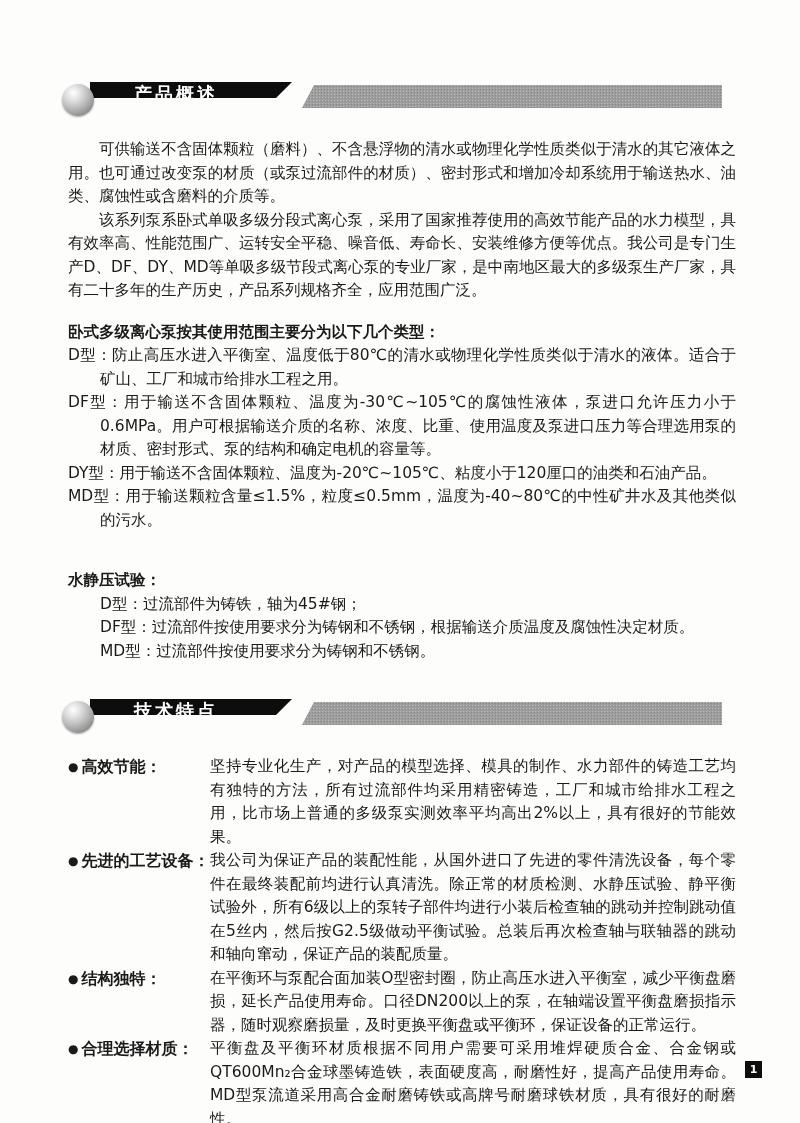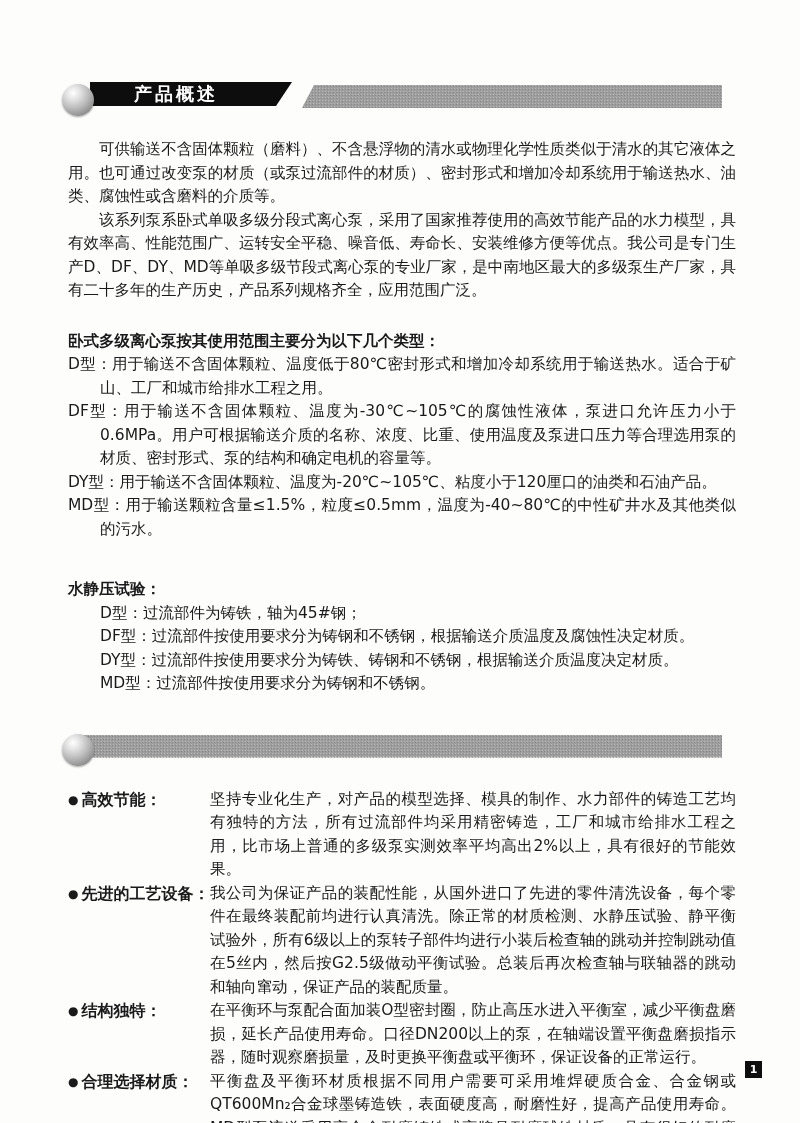--- a/index.html
+++ b/index.html
@@ -24,21 +24,21 @@
   }
   .sphere {
     position:absolute; left:0; top:2px; z-index:2;
     width:32px; height:32px; border-radius:50%;
     background:radial-gradient(circle at 35% 28%, #ffffff 0%, #e3e3e3 22%, #bdbdbd 48%, #8c8c8c 78%, #707070 100%);
     box-shadow:0 1px 2px rgba(0,0,0,0.35);
   }
   .banner {
     position:relative; z-index:1;
     margin-left:28px;
-    width:202px; height:24px;
+    width:202px; height:16px;
     background:#0d0d0d;
     clip-path:polygon(0 0, 100% 0, calc(100% - 16px) 100%, 0 100%);
     display:flex; align-items:flex-start;
     padding-left:44px;
     color:#ffffff;
     font-size:18px; font-weight:bold;
     letter-spacing:3px;
   }
   .graybar {
     flex:1 1 auto;
@@ -49,21 +49,21 @@
       radial-gradient(#878787 1px, transparent 1px),
       radial-gradient(#b8b8b8 1px, transparent 1px);
     background-size:3px 3px, 3px 3px;
     background-position:0 0, 1px 2px;
     clip-path:polygon(12px 0, 100% 0, 100% 100%, 0 100%);
   }
 
   
   .content { margin:0 64px 0 68px; font-size:15.5px; line-height:23.5px; text-align:justify; }
   .para { text-indent:2em; }
-  .bold-heading { font-weight:bold; margin-top:27px; }
+  .bold-heading { font-weight:bold; margin-top:18px; }
   .hang { padding-left:32px; text-indent:-32px; }
   .sub-item { margin-left:32px; }
 
   .spacer-sm { height:22px; }
   .spacer-lg { height:36px; }
 
   
   .feature-row { display:flex; align-items:flex-start; }
   .feature-label {
     flex:0 0 142px;
@@ -98,36 +98,38 @@
     <div class="graybar"></div>
   </div>
 
   <div class="spacer-sm"></div>
 
   <div class="content">
     <p class="para">可供输送不含固体颗粒（磨料）、不含悬浮物的清水或物理化学性质类似于清水的其它液体之用。也可通过改变泵的材质（或泵过流部件的材质）、密封形式和增加冷却系统用于输送热水、油类、腐蚀性或含磨料的介质等。</p>
     <p class="para">该系列泵系卧式单吸多级分段式离心泵，采用了国家推荐使用的高效节能产品的水力模型，具有效率高、性能范围广、运转安全平稳、噪音低、寿命长、安装维修方便等优点。我公司是专门生产D、DF、DY、MD等单吸多级节段式离心泵的专业厂家，是中南地区最大的多级泵生产厂家，具有二十多年的生产历史，产品系列规格齐全，应用范围广泛。</p>
 
     <p class="bold-heading">卧式多级离心泵按其使用范围主要分为以下几个类型：</p>
-    <div class="hang">D型：用于输送不含固体颗粒、温度低于80℃密封形式和增加冷却系统用于输送热水。适合于矿山、工厂和城市给排水工程之用。</div>
+    <div class="hang">D型：防止高压水进入平衡室、温度低于80℃的清水或物理化学性质类似于清水的液体。适合于矿山、工厂和城市给排水工程之用。</div>
     <div class="hang">DF型：用于输送不含固体颗粒、温度为-30℃~105℃的腐蚀性液体，泵进口允许压力小于0.6MPa。用户可根据输送介质的名称、浓度、比重、使用温度及泵进口压力等合理选用泵的材质、密封形式、泵的结构和确定电机的容量等。</div>
     <div class="hang">DY型：用于输送不含固体颗粒、温度为-20℃~105℃、粘度小于120厘口的油类和石油产品。</div>
     <div class="hang">MD型：用于输送颗粒含量≤1.5%，粒度≤0.5mm，温度为-40~80℃的中性矿井水及其他类似的污水。</div>
 
     <p class="bold-heading" style="margin-top:37px">水静压试验：</p>
     <div class="sub-item">D型：过流部件为铸铁，轴为45#钢；</div>
     <div class="sub-item">DF型：过流部件按使用要求分为铸钢和不锈钢，根据输送介质温度及腐蚀性决定材质。</div>
-    <div class="sub-item">DY型：过流部件按使用要求分为铸铁、铸钢和不锈钢，根据输送介质温度决定材质。</div>
     <div class="sub-item">MD型：过流部件按使用要求分为铸钢和不锈钢。</div>
   </div>
 
   <div class="spacer-lg"></div>
 
   <div class="section-header">
     <span class="sphere"></span>
+    <div class="banner">
+      <span>技术特点</span>
+    </div>
     <div class="graybar"></div>
   </div>
 
   <div class="spacer-sm"></div>
 
   <div class="content">
     <div class="feature-row">
       <div class="feature-label">
         <span class="bullet">●</span>
         <span>高效节能：</span>

